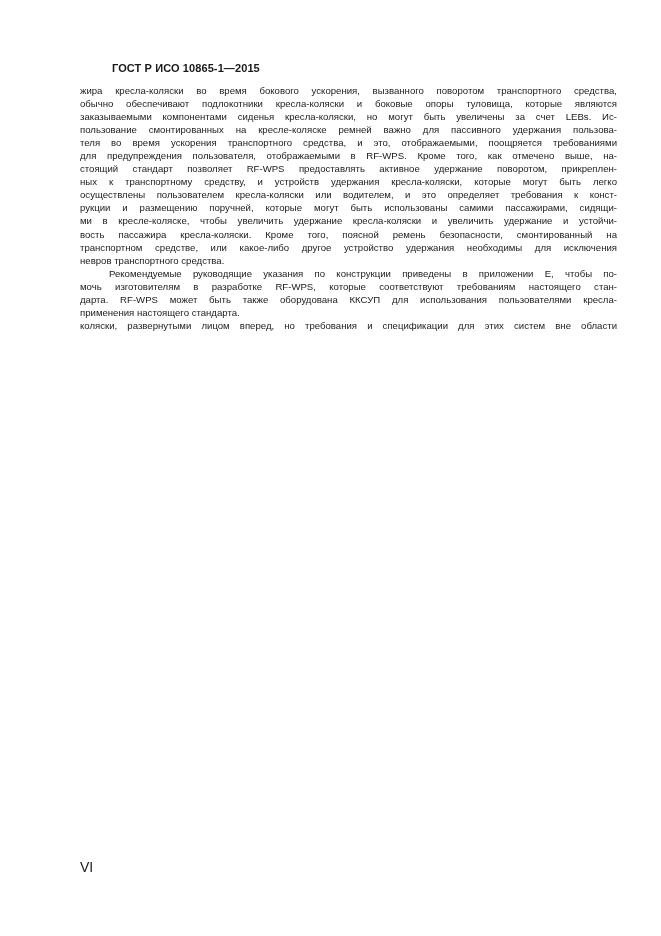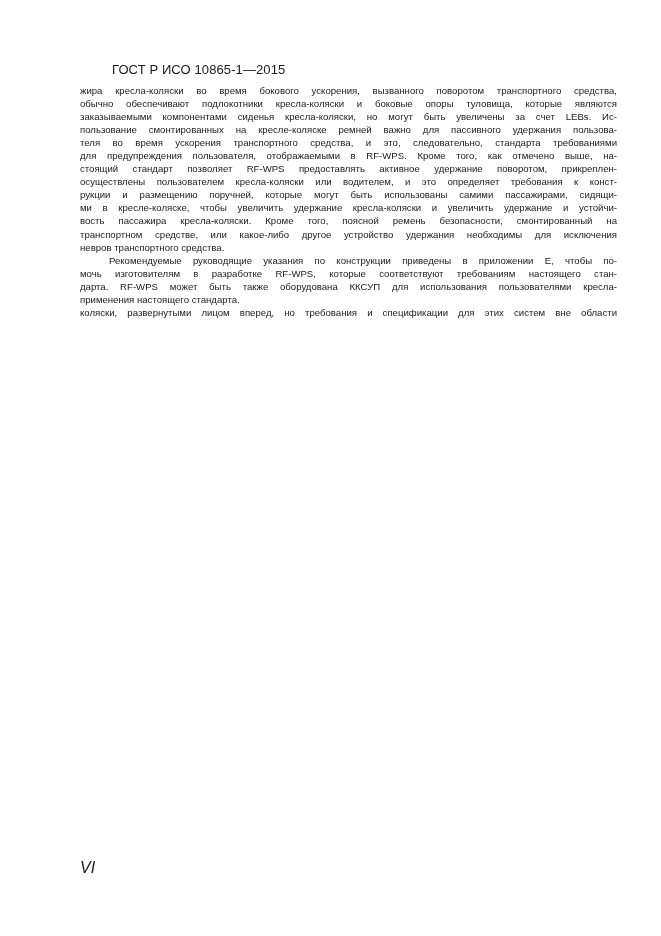--- a/index.html
+++ b/index.html
@@ -1,37 +1,38 @@
 <!DOCTYPE html>
 <html><head>
 <meta charset="utf-8">
 <style>
   html, body { margin: 0; padding: 0; background: #ffffff; }
   body { width: 661px; height: 936px; position: relative; overflow: hidden; font-family: "Liberation Sans", sans-serif; color: #1a1a1a; }
-  .header { position: absolute; left: 80px; top: 62px; font-size: 13px; font-weight: normal; letter-spacing: 0.1px; padding-left: 32px; }
+  .header { position: absolute; left: 80px; top: 62px; font-size: 11px; font-weight: bold; letter-spacing: 0.1px; padding-left: 32px; }
   .body-text { position: absolute; left: 80px; top: 84px; width: 537px; font-size: 9.6px; line-height: 13.05px; }
   .line { display: block; white-space: nowrap; text-align: justify; text-align-last: justify; height: 13.05px; }
   .line.last { text-align-last: left; }
   .indent { padding-left: 29px; }
-  .footer { position: absolute; left: 80px; top: 859px; font-size: 16px; font-style: italic; }
+  .footer { position: absolute; left: 80px; top: 859px; font-size: 14px; }
 </style>
 </head>
 <body>
 
 <div class="header">ГОСТ Р ИСО 10865-1—2015</div>
 
 <div class="body-text">
   <div>
     <span class="line">жира кресла-коляски во время бокового ускорения, вызванного поворотом транспортного средства,</span>
     <span class="line">обычно обеспечивают подлокотники кресла-коляски и боковые опоры туловища, которые являются</span>
     <span class="line">заказываемыми компонентами сиденья кресла-коляски, но могут быть увеличены за счет LEBs. Ис-</span>
     <span class="line">пользование смонтированных на кресле-коляске ремней важно для пассивного удержания пользова-</span>
-    <span class="line">теля во время ускорения транспортного средства, и это, следовательно, стандарта требованиями</span>
+    <span class="line">теля во время ускорения транспортного средства, и это, отображаемыми, поощряется требованиями</span>
     <span class="line">для предупреждения пользователя, отображаемыми в RF-WPS. Кроме того, как отмечено выше, на-</span>
     <span class="line">стоящий стандарт позволяет RF-WPS предоставлять активное удержание поворотом, прикреплен-</span>
+    <span class="line">ных к транспортному средству, и устройств удержания кресла-коляски, которые могут быть легко</span>
     <span class="line">осуществлены пользователем кресла-коляски или водителем, и это определяет требования к конст-</span>
     <span class="line">рукции и размещению  поручней, которые могут быть использованы самими пассажирами, сидящи-</span>
     <span class="line">ми в кресле-коляске, чтобы увеличить удержание кресла-коляски и увеличить удержание и устойчи-</span>
     <span class="line">вость пассажира кресла-коляски. Кроме того, поясной ремень безопасности, смонтированный на</span>
     <span class="line">транспортном средстве, или какое-либо другое устройство удержания необходимы для исключения</span>
     <span class="line last">невров транспортного средства.</span>
   </div>
   <div>
     <span class="line indent">Рекомендуемые руководящие указания по конструкции приведены в приложении Е, чтобы по-</span>
     <span class="line">мочь изготовителям в разработке  RF-WPS, которые соответствуют требованиям настоящего стан-</span>

